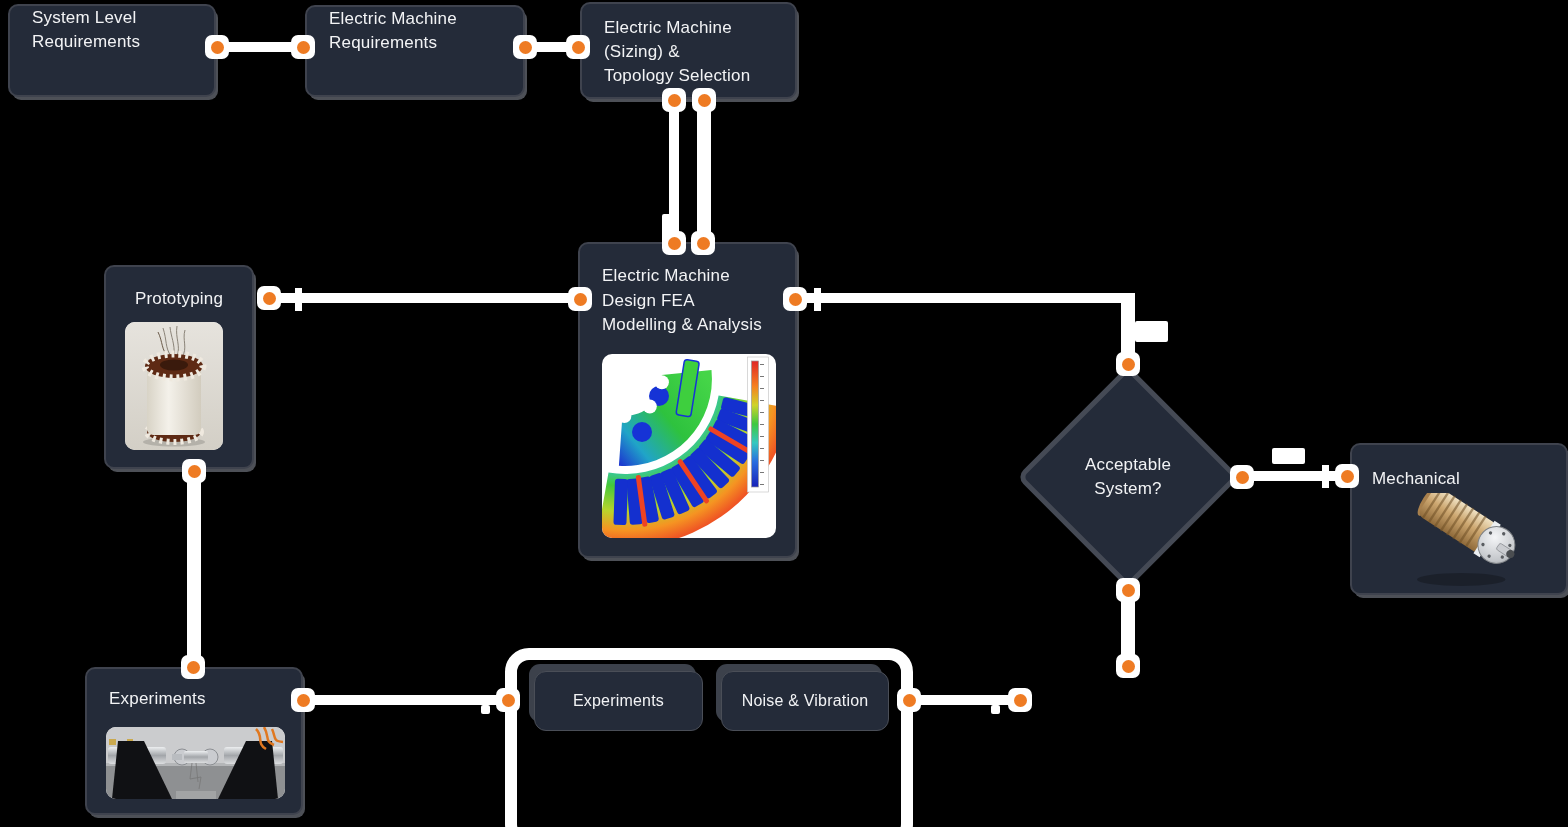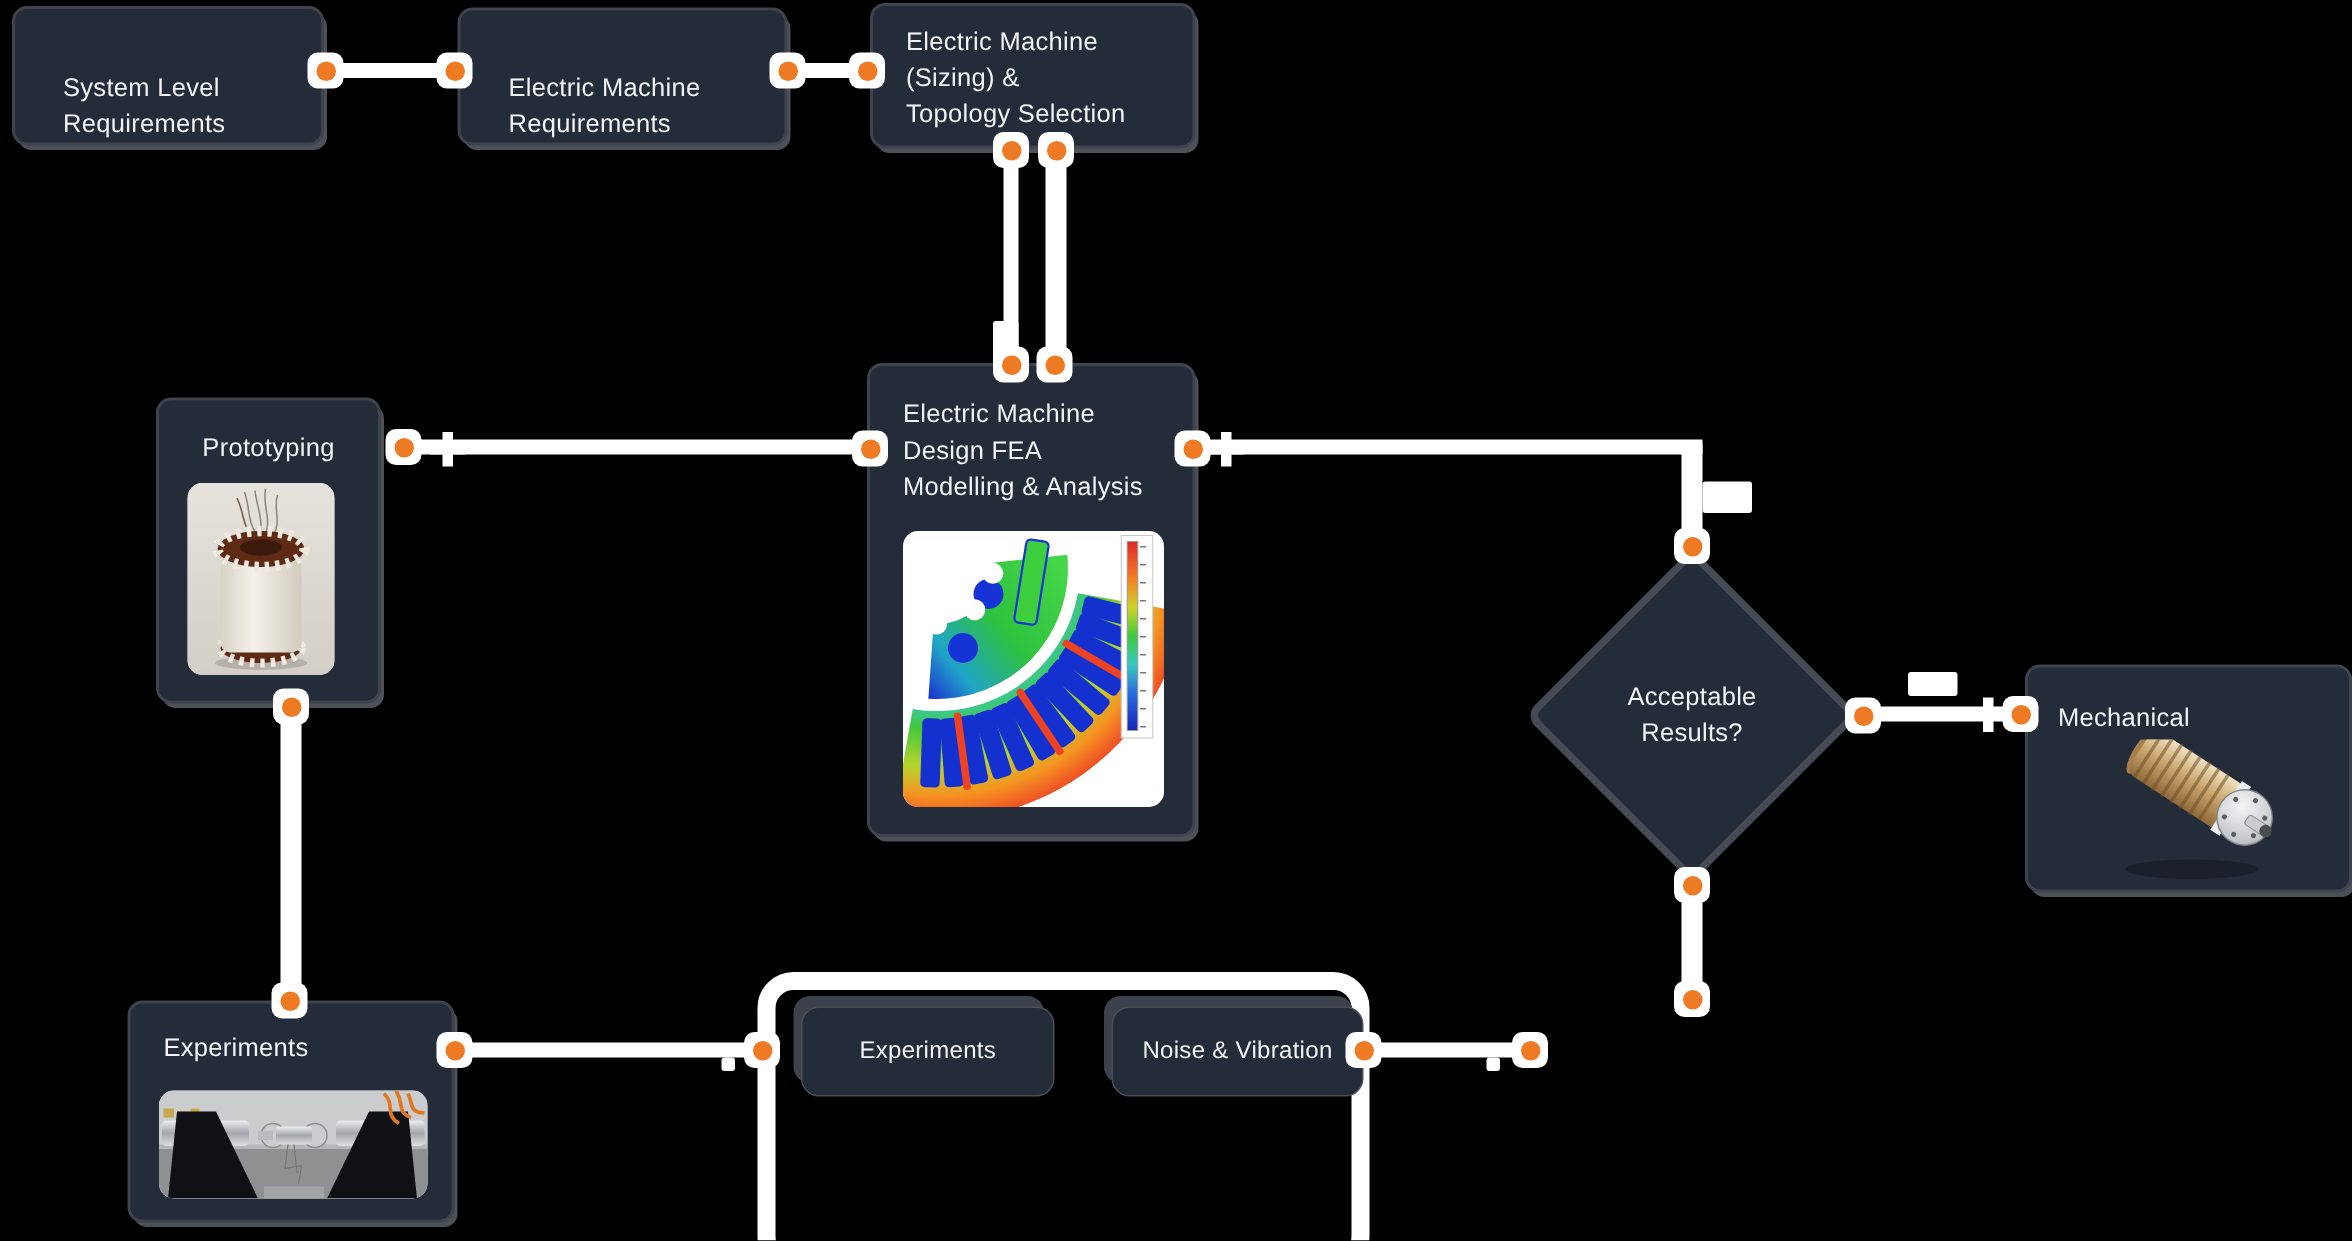--- a/index.html
+++ b/index.html
@@ -2,21 +2,21 @@
 <html><head>
 <meta charset="utf-8">
 <style>
   html,body{margin:0;padding:0;background:#000;}
   .canvas{position:relative;width:1568px;height:827px;background:#000;overflow:hidden;
           font-family:"Liberation Sans",sans-serif;color:#f2f3f5;}
   .node{position:absolute;background:#242b39;border:2px solid #3f434e;border-radius:10px;
         box-shadow:3px 4px 0 -1px #4d5057;box-sizing:border-box;}
   .nlabel{white-space:pre-line;font-size:17px;line-height:24px;letter-spacing:.2px;
           font-weight:500;color:#f2f3f5;}
-  .vcenter{display:flex;align-items:flex-end;padding-left:32px;}
+  .vcenter{display:flex;align-items:flex-start;padding-left:22px;}
   .line{position:absolute;background:#fff;}
   .blob{position:absolute;background:#fff;border-radius:2px;}
   .dot{position:absolute;width:24px;height:24px;border-radius:7px;background:#fff;
        display:flex;align-items:center;justify-content:center;}
   .dot i{display:block;width:13px;height:13px;border-radius:50%;background:#ee7b23;}
   .plus{position:absolute;width:23px;height:23px;}
   .plus:before{content:"";position:absolute;left:8px;top:0;width:7px;height:23px;background:#fff;}
   .plus:after{content:"";position:absolute;left:0;top:8px;width:23px;height:7px;background:#fff;}
   .card{position:absolute;background:#fff;border-radius:10px;overflow:hidden;}
   .diamond{position:absolute;left:1049px;top:398px;width:158px;height:158px;background:#242b39;
@@ -181,21 +181,21 @@
         <path d="M22 44 L22 106 Q22 112 28 113 L70 113 Q76 112 76 106 L76 44 Z" fill="url(#pBody)"></path>
         <ellipse cx="49" cy="44" rx="29" ry="12" fill="#5e2a14"></ellipse>
         <ellipse cx="49" cy="44" rx="29" ry="12" fill="none" stroke="#efe9df" stroke-width="7" stroke-dasharray="3 4"></ellipse>
         <ellipse cx="49" cy="43" rx="14" ry="5.5" fill="#3a1a0c"></ellipse>
       </svg>
     </div>
   </div>
 
   <div class="diamond"></div>
   <div class="diamond-label nlabel">Acceptable
-Results?</div>
+System?</div>
 
   <div class="node" style="left:1350px;top:443px;width:218px;height:152px;">
     <div class="nlabel" style="position:absolute;left:20px;top:22px;">Mechanical</div>
     <div style="position:absolute;left:52px;top:48px;width:120px;height:100px;">
       <svg width="120" height="100" viewBox="0 0 130 105">
         <defs>
           <linearGradient id="gold" x1="0" y1="0" x2="0" y2="1">
             <stop offset="0" stop-color="#f0e2c3"></stop>
               <stop offset="0.45" stop-color="#cda770"></stop>
             <stop offset="1" stop-color="#8f6a3a"></stop>
@@ -276,21 +276,21 @@
         <rect x="70" y="64" width="40" height="8" fill="rgba(255,255,255,0.18)"></rect>
       </svg>
     </div>
   </div>
 
 
   <div class="group">
     <div class="gbox" style="left:17px;top:11px;width:167px;height:58px;">
       <span>Experiments</span>
     </div>
-    <div class="gbox" style="left:204px;top:11px;width:166px;height:58px;margin-left:20px;">
+    <div class="gbox" style="left:204px;top:11px;width:166px;height:58px;">
       <span>Noise &amp; Vibration</span>
     </div>
   </div>
 
   <div class="dot" style="left:205px;top:35px;">
       <i></i>
     </div>
   <div class="dot" style="left:291px;top:35px;">
       <i></i>
     </div>

